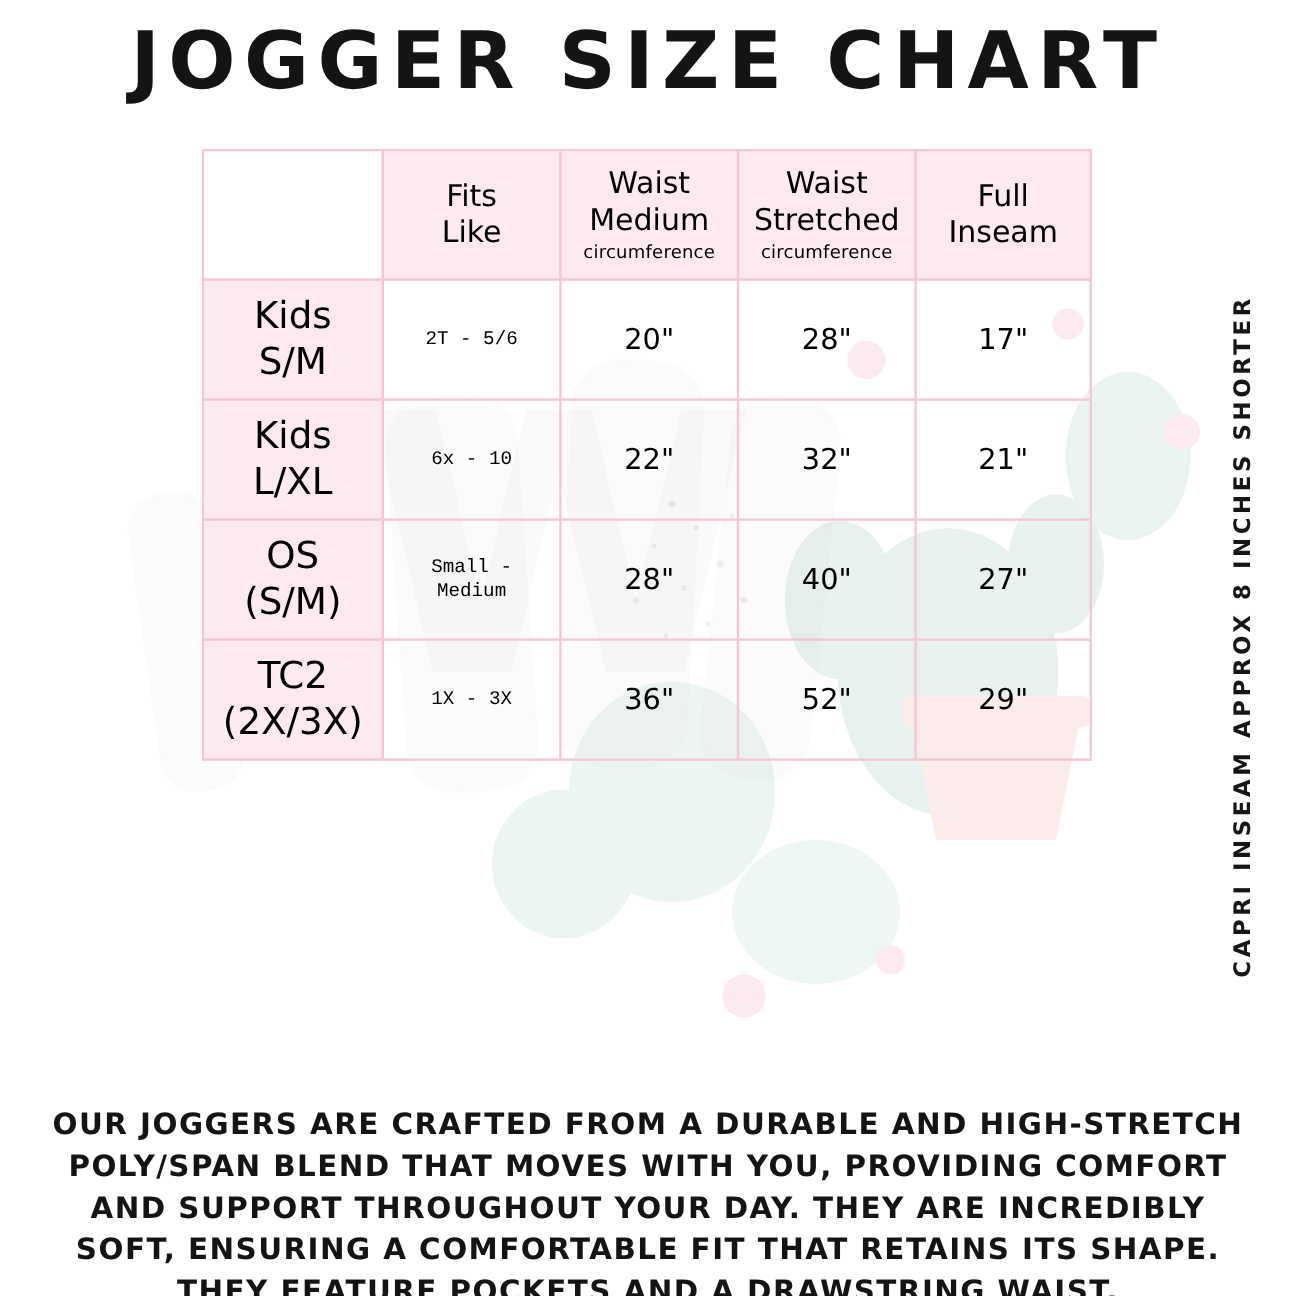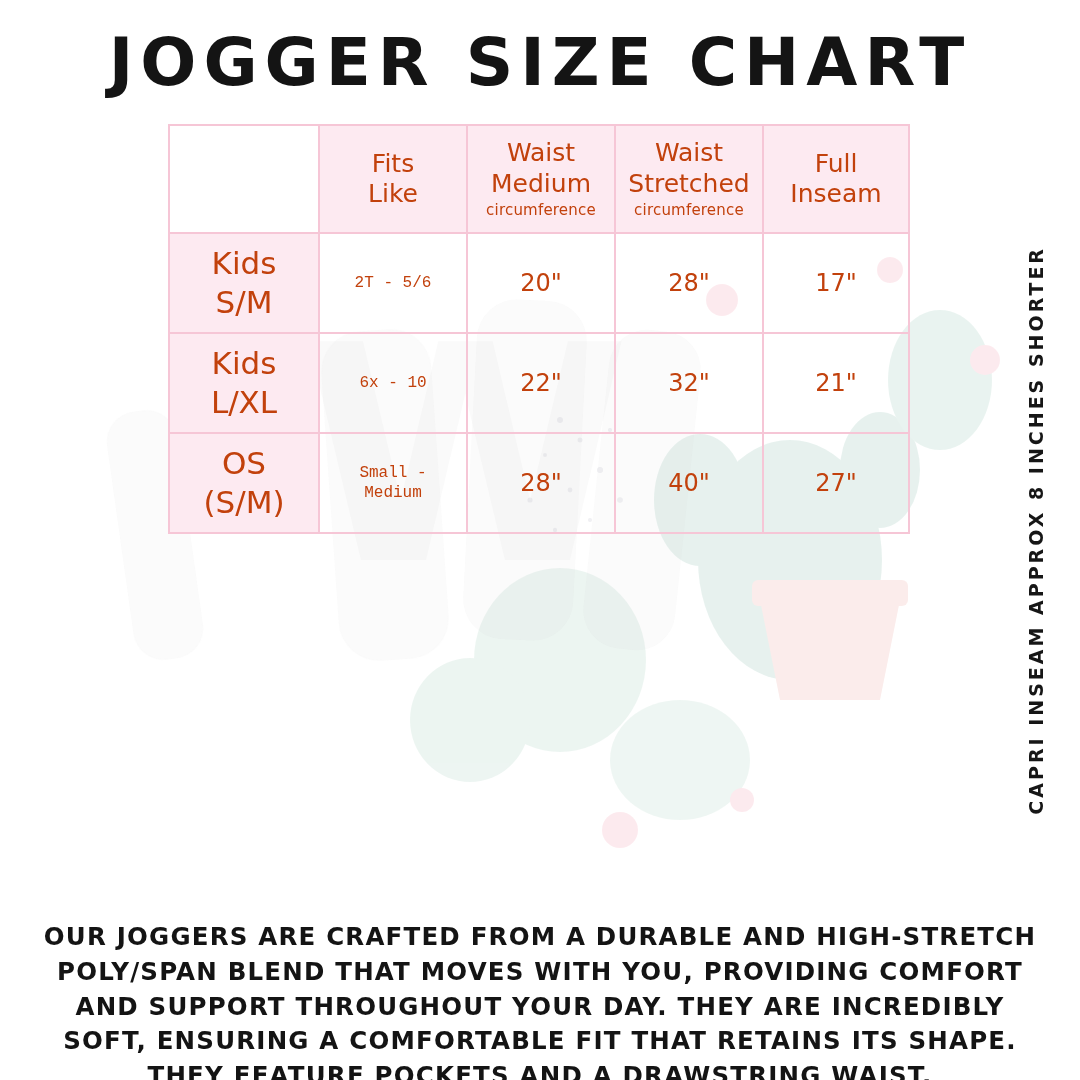--- a/index.html
+++ b/index.html
@@ -20,21 +20,21 @@
     position: absolute;
     left: 0; top: 0;
     width: 1080px; height: 1080px;
     pointer-events: none;
     z-index: 0;
   }
 
   
   #title {
     position: absolute;
-    top: 24px;
+    top: 12px;
     left: 0;
     width: 1080px;
     text-align: center;
     font-size: 66px;
     letter-spacing: 7px;
     color: #141414;
     font-weight: 700;
     font-family: "DejaVu Sans", sans-serif;
     z-index: 5;
   }
@@ -49,21 +49,21 @@
   }
   table.size-chart {
     border-collapse: collapse;
     width: 740px;
     table-layout: fixed;
   }
   table.size-chart td, table.size-chart th {
     border: 2px solid #f6c6d6;
     text-align: center;
     vertical-align: middle;
-    color: #c2410c;
+    color: #000000;
     font-weight: 400;
   }
   
   td.corner {
     border: none;
     background: transparent;
     width: 150px;
   }
   thead th {
     background: #fdeaf1;
@@ -253,20 +253,33 @@
           <span>(S/M)</span>
         </th>
         <td class="fits">
           <span>Small -</span><br>
           <span>Medium</span>
         </td>
         <td>28"</td>
         <td>40"</td>
         <td>27"</td>
       </tr>
+      <tr>
+        <th class="rowhead">
+          <span>TC2</span><br>
+          <span>(2X/3X)</span>
+        </th>
+        <td class="fits">
+          <span>1X - 3X</span>
+          <span></span>
+        </td>
+        <td>36"</td>
+        <td>52"</td>
+        <td>29"</td>
+      </tr>
     </tbody>
   </table>
 </div>
 
 <div id="side-note">
   <span>CAPRI INSEAM APPROX 8 INCHES SHORTER</span>
 </div>
 
 <div id="footer-note">OUR JOGGERS ARE CRAFTED FROM A DURABLE AND HIGH-STRETCH POLY/SPAN BLEND THAT MOVES WITH YOU, PROVIDING COMFORT AND SUPPORT THROUGHOUT YOUR DAY. THEY ARE INCREDIBLY SOFT, ENSURING A COMFORTABLE FIT THAT RETAINS ITS SHAPE. THEY FEATURE POCKETS AND A DRAWSTRING WAIST.</div>
 

